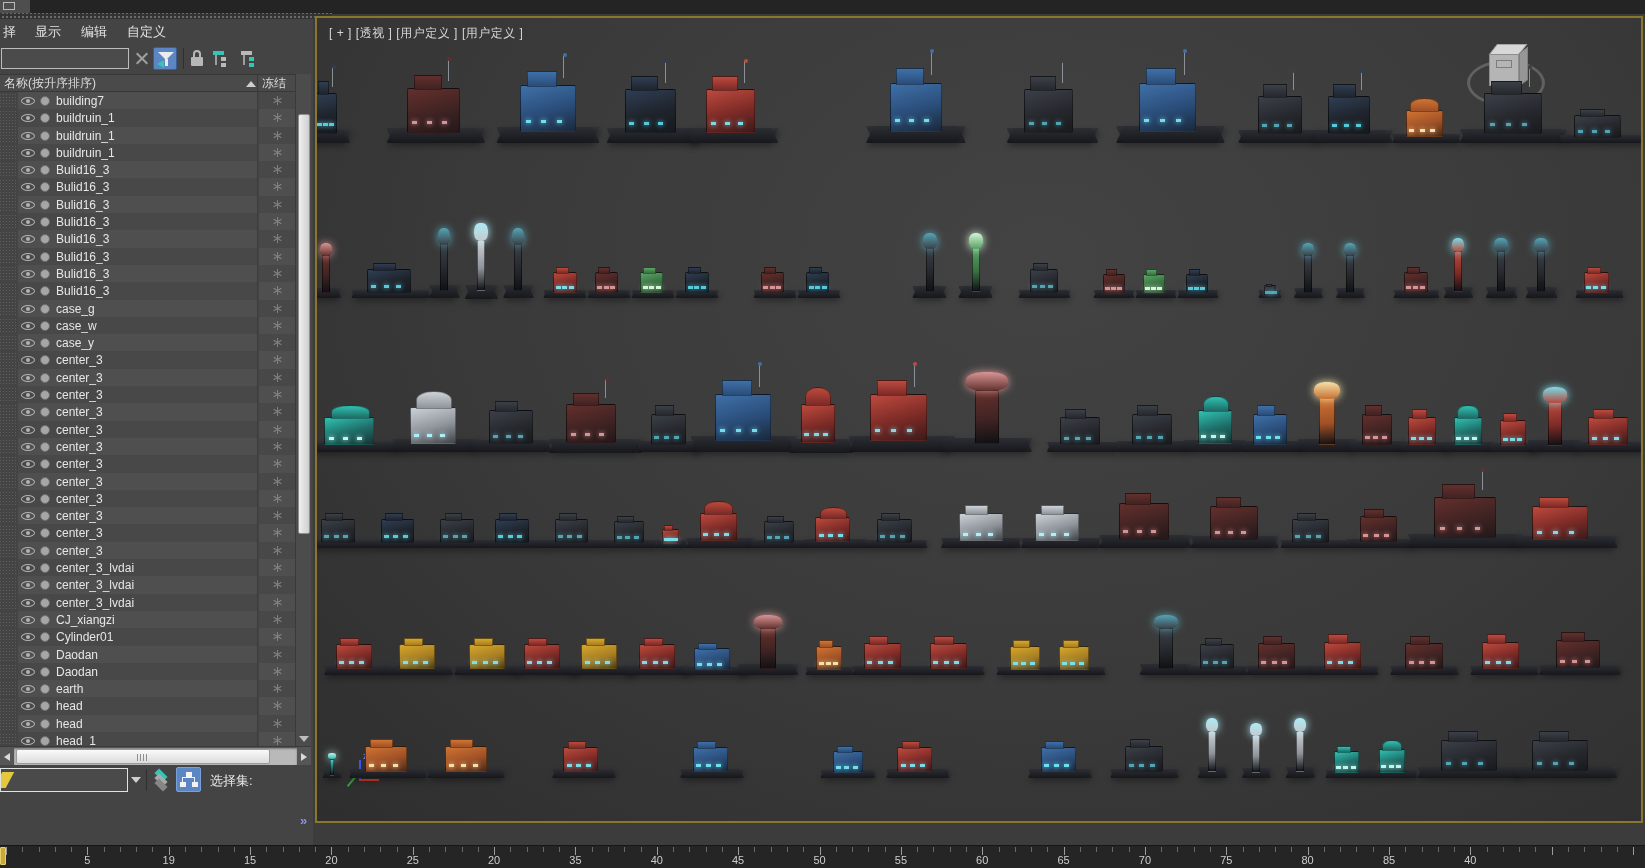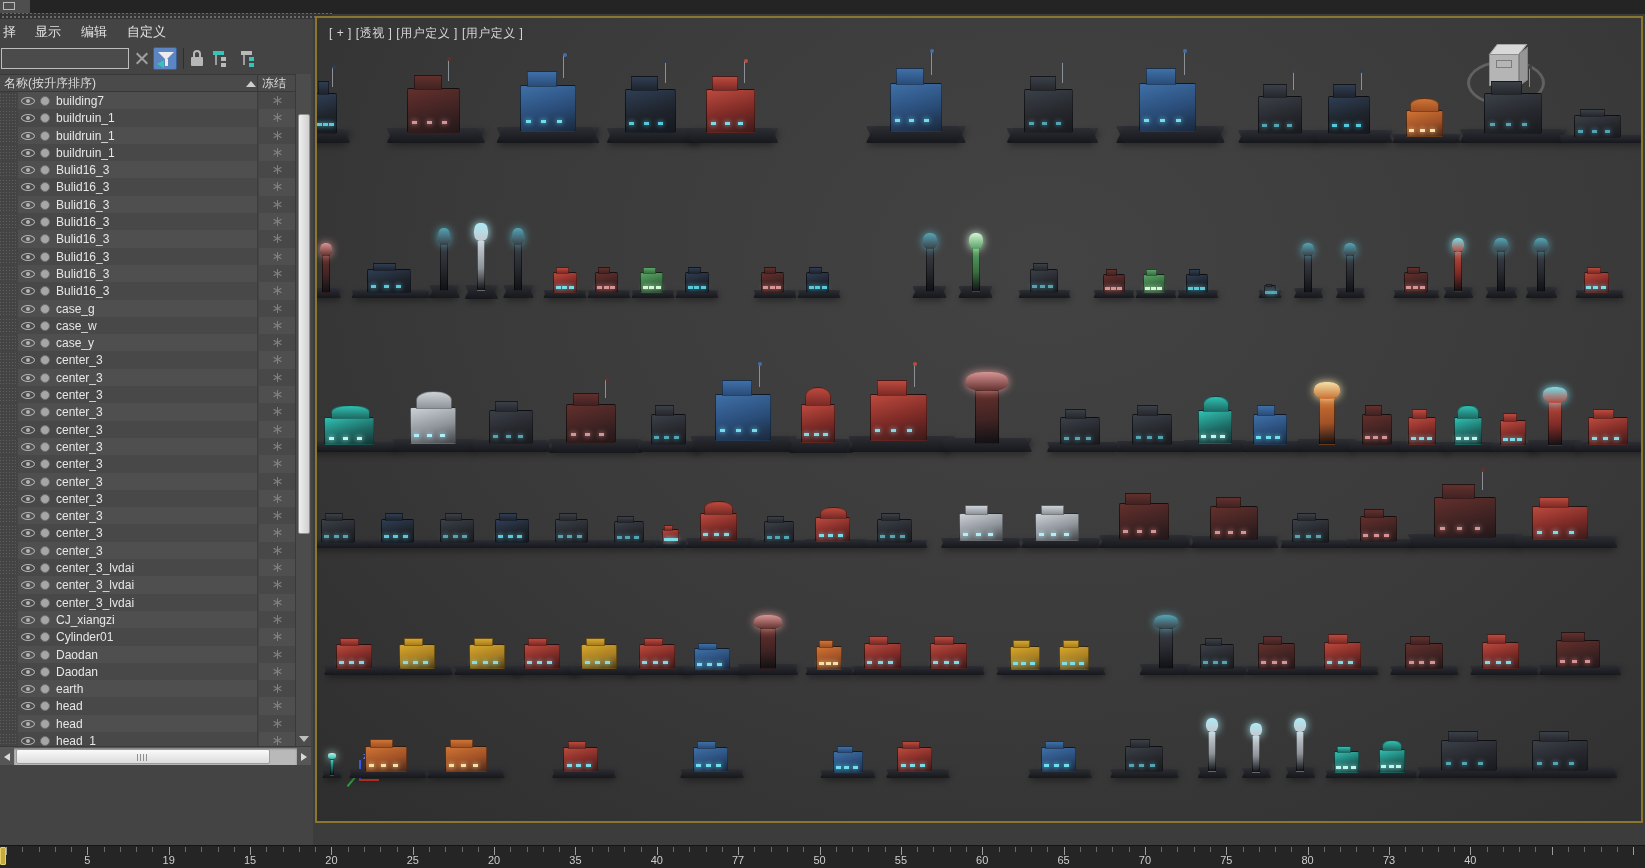--- a/index.html
+++ b/index.html
@@ -743,20 +743,40 @@
 
     <div class="hscroll">
       <span class="harrow-l"></span>
       <div class="htrack"></div>
       <div class="hthumb">
           <span class="grip"></span>
         </div>
       <span class="harrow-r"></span>
     </div>
 
+    <div class="statusrow1">
+      <div class="sel-combo">
+          <span class="yellow-glyph"></span>
+        </div>
+      <span class="combo-caret"></span>
+      <span class="s-sep"></span>
+      <span class="layers-icon">
+        <i style="top:0;background:#35c4b5"></i>
+        <i style="top:5px;background:#a9a9a9"></i>
+        <i style="top:10px;background:#868686"></i>
+      </span>
+      <span class="orgbtn">
+        <span class="c"></span>
+          <span class="t"></span>
+        <span class="l"></span>
+          <span class="r"></span>
+      </span>
+      <span class="selset-label">选择集:</span>
+      <span class="chev">»</span>
+    </div>
 
   </div>
 
   <div class="viewport">
     <div class="vp-labels"><span>[ + ]</span><span>[透视 ]</span><span>[用户定义 ]</span><span>[用户定义 ]</span></div>
     <div class="viewcube">
       <div class="vc-ring"></div>
       <div class="vc-cube-top"></div>
       <div class="vc-cube-side"></div>
       <div class="vc-cube-front"></div>
@@ -1808,21 +1828,21 @@
       <div style="position: absolute; left: 608px; top: 1px; width: 1px; height: 5px; background: rgb(106, 106, 106);"></div>
       <div style="position: absolute; left: 624.3px; top: 1px; width: 1px; height: 5px; background: rgb(106, 106, 106);"></div>
       <div style="position: absolute; left: 640.5px; top: 1px; width: 1px; height: 5px; background: rgb(106, 106, 106);"></div>
       <div style="position: absolute; left: 656.8px; top: 1px; width: 1px; height: 8px; background: rgb(155, 155, 155);"></div>
       <div style="position: absolute; left: 644.8px; top: 8px; width: 24px; text-align: center; font-size: 11px; color: rgb(205, 205, 205);">40</div>
       <div style="position: absolute; left: 673.1px; top: 1px; width: 1px; height: 5px; background: rgb(106, 106, 106);"></div>
       <div style="position: absolute; left: 689.3px; top: 1px; width: 1px; height: 5px; background: rgb(106, 106, 106);"></div>
       <div style="position: absolute; left: 705.6px; top: 1px; width: 1px; height: 5px; background: rgb(106, 106, 106);"></div>
       <div style="position: absolute; left: 721.9px; top: 1px; width: 1px; height: 5px; background: rgb(106, 106, 106);"></div>
       <div style="position: absolute; left: 738.1px; top: 1px; width: 1px; height: 8px; background: rgb(155, 155, 155);"></div>
-      <div style="position: absolute; left: 726.1px; top: 8px; width: 24px; text-align: center; font-size: 11px; color: rgb(205, 205, 205);">77</div>
+      <div style="position: absolute; left: 726.1px; top: 8px; width: 24px; text-align: center; font-size: 11px; color: rgb(205, 205, 205);">45</div>
       <div style="position: absolute; left: 754.4px; top: 1px; width: 1px; height: 5px; background: rgb(106, 106, 106);"></div>
       <div style="position: absolute; left: 770.7px; top: 1px; width: 1px; height: 5px; background: rgb(106, 106, 106);"></div>
       <div style="position: absolute; left: 787px; top: 1px; width: 1px; height: 5px; background: rgb(106, 106, 106);"></div>
       <div style="position: absolute; left: 803.2px; top: 1px; width: 1px; height: 5px; background: rgb(106, 106, 106);"></div>
       <div style="position: absolute; left: 819.5px; top: 1px; width: 1px; height: 8px; background: rgb(155, 155, 155);"></div>
       <div style="position: absolute; left: 807.5px; top: 8px; width: 24px; text-align: center; font-size: 11px; color: rgb(205, 205, 205);">50</div>
       <div style="position: absolute; left: 835.8px; top: 1px; width: 1px; height: 5px; background: rgb(106, 106, 106);"></div>
       <div style="position: absolute; left: 852px; top: 1px; width: 1px; height: 5px; background: rgb(106, 106, 106);"></div>
       <div style="position: absolute; left: 868.3px; top: 1px; width: 1px; height: 5px; background: rgb(106, 106, 106);"></div>
       <div style="position: absolute; left: 884.6px; top: 1px; width: 1px; height: 5px; background: rgb(106, 106, 106);"></div>
@@ -1856,21 +1876,21 @@
       <div style="position: absolute; left: 1258.8px; top: 1px; width: 1px; height: 5px; background: rgb(106, 106, 106);"></div>
       <div style="position: absolute; left: 1275.1px; top: 1px; width: 1px; height: 5px; background: rgb(106, 106, 106);"></div>
       <div style="position: absolute; left: 1291.3px; top: 1px; width: 1px; height: 5px; background: rgb(106, 106, 106);"></div>
       <div style="position: absolute; left: 1307.6px; top: 1px; width: 1px; height: 8px; background: rgb(155, 155, 155);"></div>
       <div style="position: absolute; left: 1295.6px; top: 8px; width: 24px; text-align: center; font-size: 11px; color: rgb(205, 205, 205);">80</div>
       <div style="position: absolute; left: 1323.9px; top: 1px; width: 1px; height: 5px; background: rgb(106, 106, 106);"></div>
       <div style="position: absolute; left: 1340.1px; top: 1px; width: 1px; height: 5px; background: rgb(106, 106, 106);"></div>
       <div style="position: absolute; left: 1356.4px; top: 1px; width: 1px; height: 5px; background: rgb(106, 106, 106);"></div>
       <div style="position: absolute; left: 1372.7px; top: 1px; width: 1px; height: 5px; background: rgb(106, 106, 106);"></div>
       <div style="position: absolute; left: 1389px; top: 1px; width: 1px; height: 8px; background: rgb(155, 155, 155);"></div>
-      <div style="position: absolute; left: 1377px; top: 8px; width: 24px; text-align: center; font-size: 11px; color: rgb(205, 205, 205);">73</div>
+      <div style="position: absolute; left: 1377px; top: 8px; width: 24px; text-align: center; font-size: 11px; color: rgb(205, 205, 205);">85</div>
       <div style="position: absolute; left: 1405.2px; top: 1px; width: 1px; height: 5px; background: rgb(106, 106, 106);"></div>
       <div style="position: absolute; left: 1421.5px; top: 1px; width: 1px; height: 5px; background: rgb(106, 106, 106);"></div>
       <div style="position: absolute; left: 1437.8px; top: 1px; width: 1px; height: 5px; background: rgb(106, 106, 106);"></div>
       <div style="position: absolute; left: 1454px; top: 1px; width: 1px; height: 5px; background: rgb(106, 106, 106);"></div>
       <div style="position: absolute; left: 1470.3px; top: 1px; width: 1px; height: 8px; background: rgb(155, 155, 155);"></div>
       <div style="position: absolute; left: 1458.3px; top: 8px; width: 24px; text-align: center; font-size: 11px; color: rgb(205, 205, 205);">40</div>
       <div style="position: absolute; left: 1486.6px; top: 1px; width: 1px; height: 5px; background: rgb(106, 106, 106);"></div>
       <div style="position: absolute; left: 1502.8px; top: 1px; width: 1px; height: 5px; background: rgb(106, 106, 106);"></div>
       <div style="position: absolute; left: 1519.1px; top: 1px; width: 1px; height: 5px; background: rgb(106, 106, 106);"></div>
       <div style="position: absolute; left: 1535.4px; top: 1px; width: 1px; height: 5px; background: rgb(106, 106, 106);"></div>

